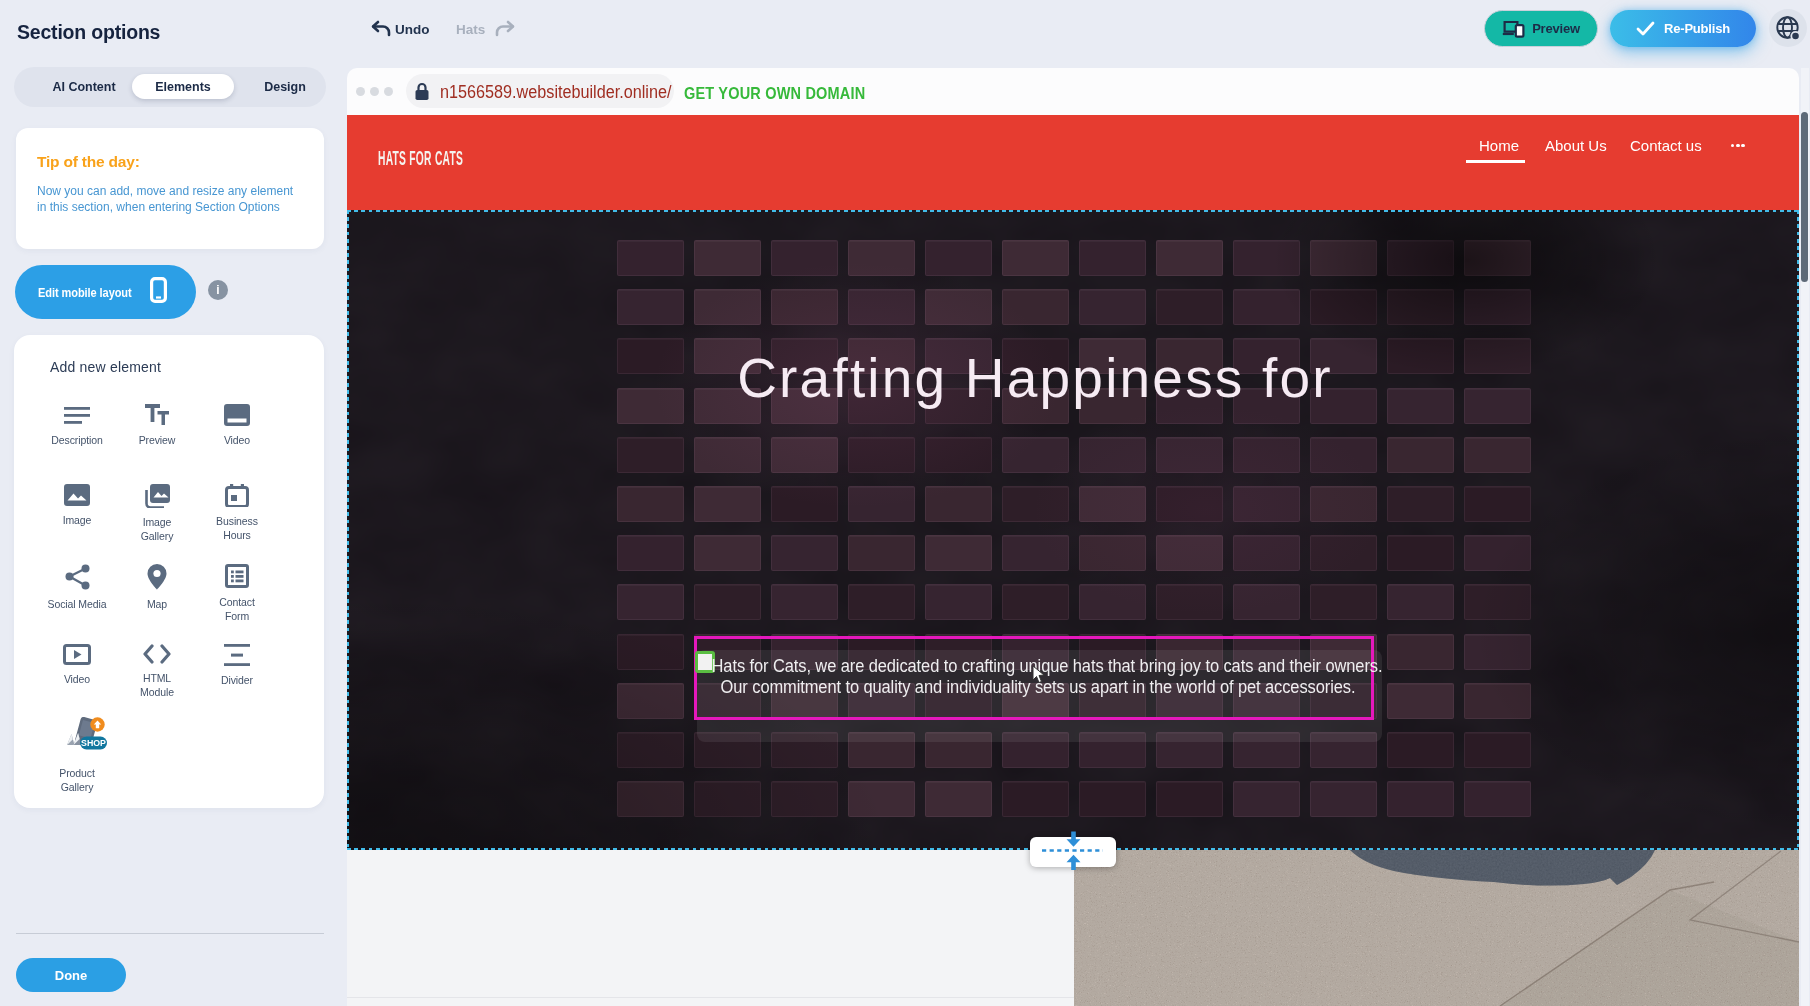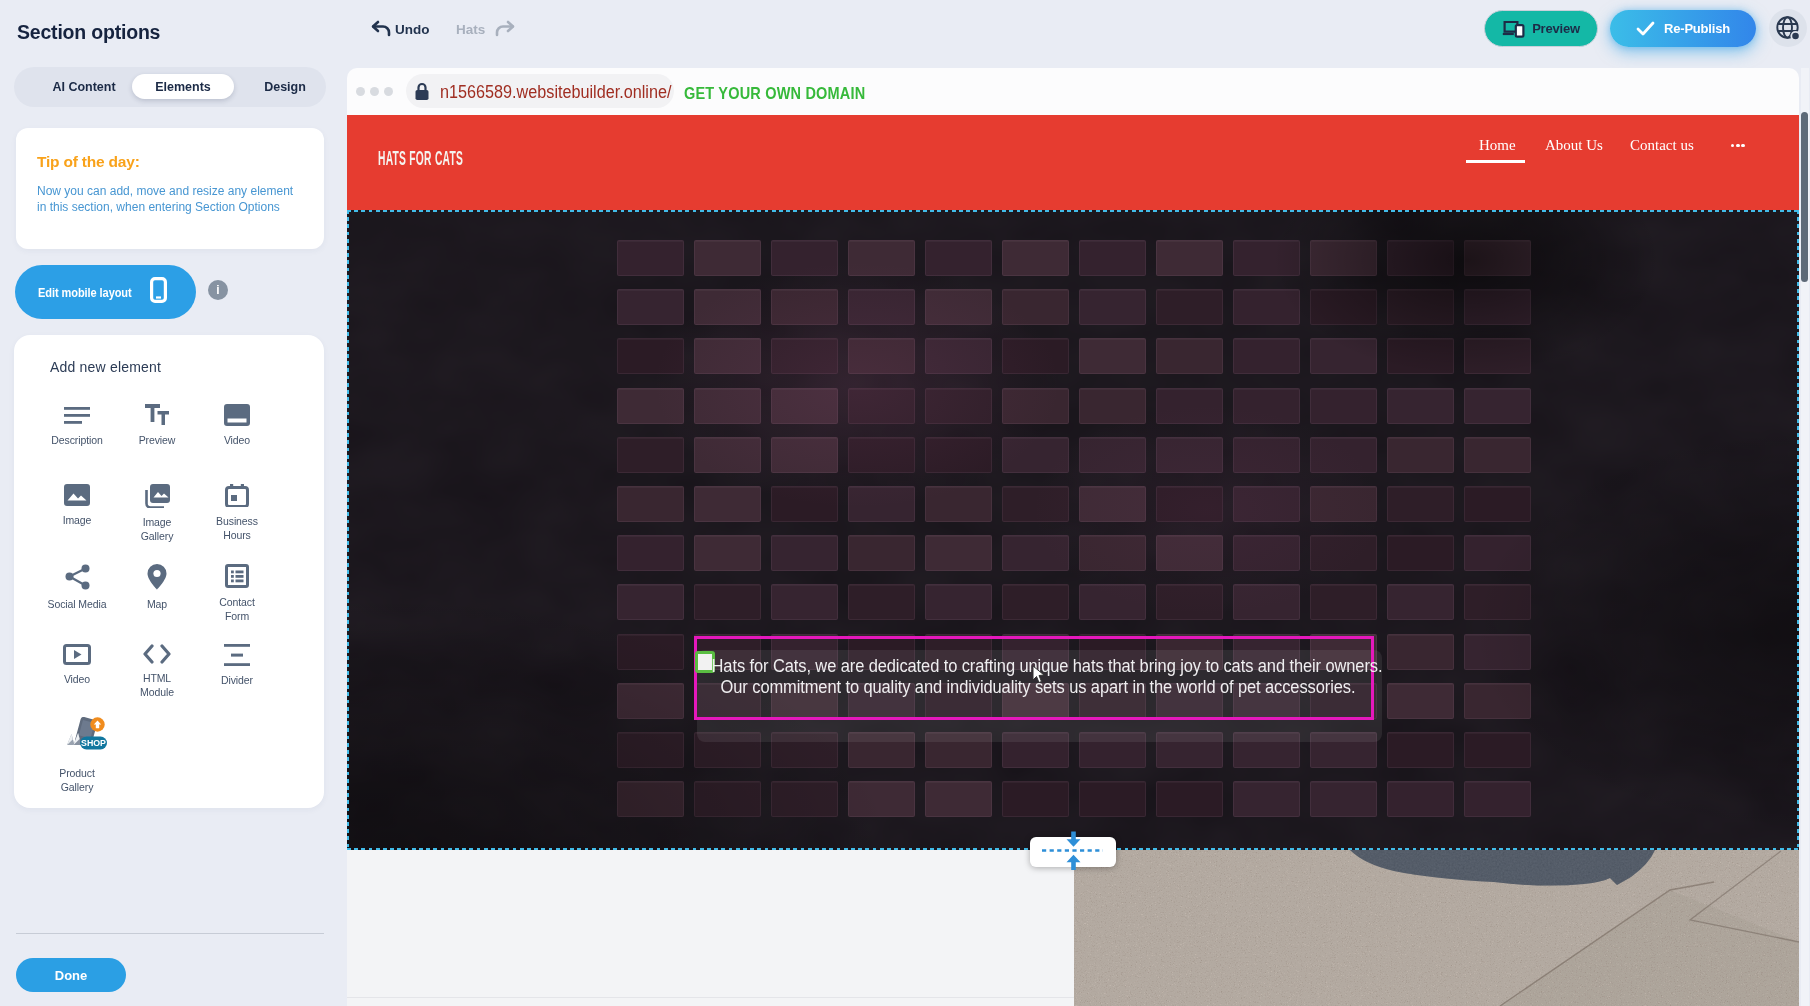--- a/index.html
+++ b/index.html
@@ -48,21 +48,21 @@
   display:flex; align-items:center; justify-content:center; color:#fff; font-size:13px; font-weight:bold; }
 
 
 #chrome { left:347px; top:68px; width:1452px; height:47px; background:#fcfcfd; border-radius:10px 10px 0 0; }
 #urlpill { left:406px; top:74px; width:268px; height:34px; border-radius:17px; background:#f2f2f4; }
 #urltext { left:440px; top:82px; font-size:18px; color:#a02e22; transform:scaleX(0.9); transform-origin:left; }
 #domain { left:684px; top:84px; font-size:16.5px; font-weight:bold; color:#36b93a; transform:scaleX(0.88); transform-origin:left; letter-spacing:0.2px; }
 #siteheader { left:347px; top:115px; width:1452px; height:95px; background:#e63c30; }
 #logo { left:378px; top:146px; font-size:21px; font-weight:bold; color:#f5f3ef; letter-spacing:0.5px;
   transform:scaleX(0.49); transform-origin:left; }
-.nav { position:absolute; top:137px; font-size:15px; color:#fff;font-family:Liberation Serif, serif; }
+.nav { position:absolute; top:137px; font-size:15px; color:#fff; }
 #homeline { left:1466px; top:159.5px; width:59px; height:3px; background:#fff; }
 
 #hero { left:347px; top:210px; width:1452px; height:640px; background:#141016; overflow:hidden; }
 #tilegrid { position:absolute; left:270px; top:30px; width:914px; height:578px;
   display:grid; grid-template-columns:repeat(12,67px); grid-template-rows:repeat(12,36px);
   column-gap:10px; row-gap:13.2px; }
 #tilegrid i { border-radius:2px; border:1px solid rgba(190,150,180,.10);
   box-shadow:inset 0 1px 0 rgba(255,255,255,.04); }
 #heroglow { position:absolute; left:0; top:0; width:100%; height:100%;
   background:
@@ -463,20 +463,21 @@
       <i style="background:#3e2a35"></i>
       <i style="background:#2b1b25"></i>
       <i style="background:#2b1b25"></i>
       <i style="background:#2b1b25"></i>
       <i style="background:#362430"></i>
       <i style="background:#362430"></i>
       <i style="background:#34222e"></i>
       <i style="background:#34222e"></i>
     </div>
   <div id="heroglow"></div>
+  <div id="h1a">Crafting Happiness for</div>
   <div id="hoverlay"></div>
   <div id="pinkbox"></div>
   <div id="checkbox"></div>
   <div class="ptext" id="pt1">Hats for Cats, we are dedicated to crafting unique hats that bring joy to cats and their owners.</div>
   <div class="ptext" id="pt2">Our commitment to quality and individuality sets us apart in the world of pet accessories.</div>
   <svg style="position:absolute;left:685px;top:455px" width="14" height="20" viewBox="0 0 14 20">
     <path d="M1 1 L1 15 L4.5 11.5 L7 17.5 L9.5 16.5 L7 10.5 L12 10 Z" fill="#fff" stroke="#333" stroke-width="1"></path>
   </svg>
   <div class="dashH" style="left:0;top:0;width:1452px"></div>
   <div class="dashH" style="left:0;bottom:0;width:1452px"></div>

